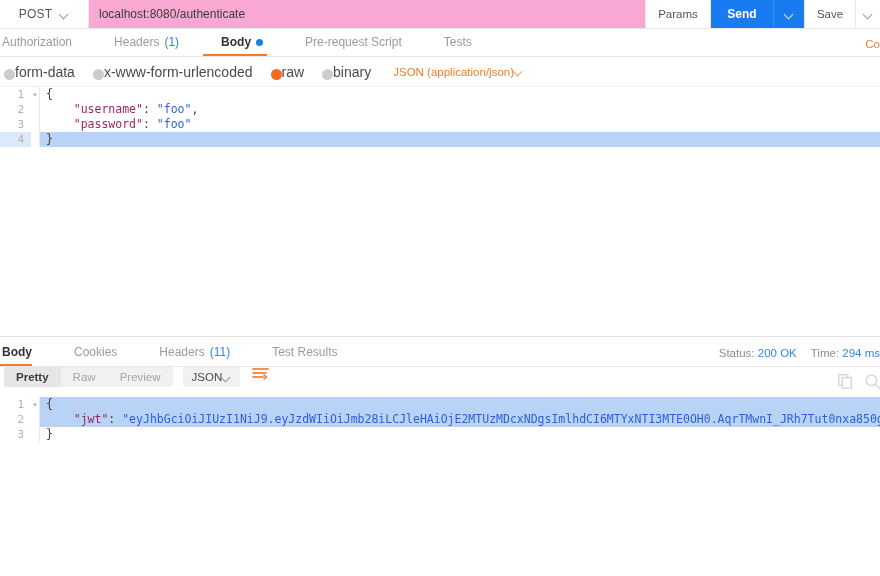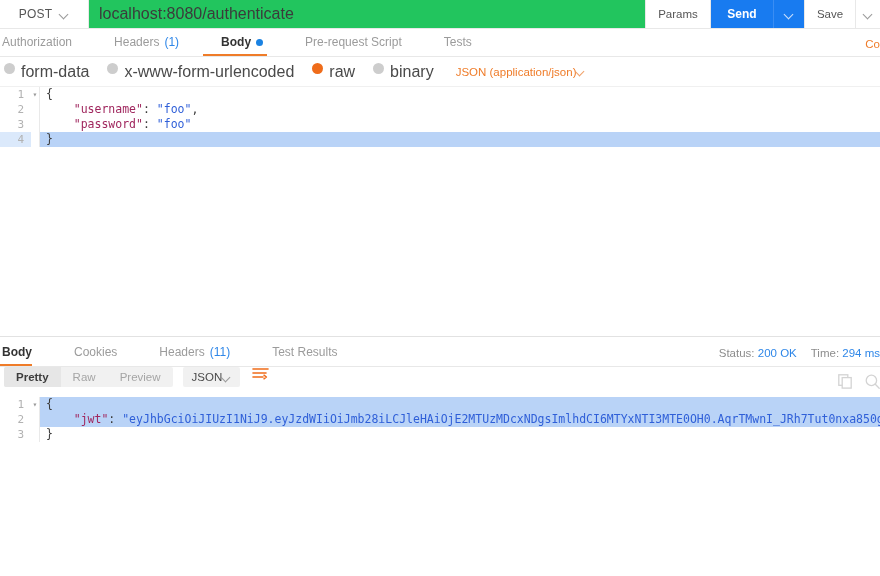--- a/index.html
+++ b/index.html
@@ -40,24 +40,24 @@
     font-size: 12px;
     color: #555;
     letter-spacing: .2px;
   }
   .url-field {
     flex: 1;
     display: flex;
     align-items: center;
     padding-left: 10px;
     border-right: 1px solid #e8e8e8;
-    font-size: 16px;
+    font-size: 12px;
     color: #3b3b3b;
     cursor: text;
-    background: #22c55e;
+    background: #f9a8d4;
   }
   .params-btn {
     width: 64px;
     display: flex;
     align-items: center;
     justify-content: center;
     font-size: 11.5px;
     color: #555;
     border-right: 1px solid #e8e8e8;
     cursor: pointer;
@@ -178,25 +178,24 @@
     height: 29px;
     display: flex;
     align-items: center;
     gap: 0;
     padding-left: 4px;
     border-bottom: 1px solid #f0f0f0;
     background: #fff;
   }
   .radio-item {
     display: flex;
-    align-items: flex-start;
-    gap: 6px;
+    align-items: flex-end;
     margin-right: 18px;
     cursor: pointer;
-    font-size: 16px;
+    font-size: 14px;
     color: #4a4a4a;
   }
   .radio-dot {
     width: 11px; height: 11px;
     border-radius: 50%;
     background: #cdcdcd;
     flex: none;
   }
   .radio-dot.on { background: #ef6c1a; }
   .json-select {

